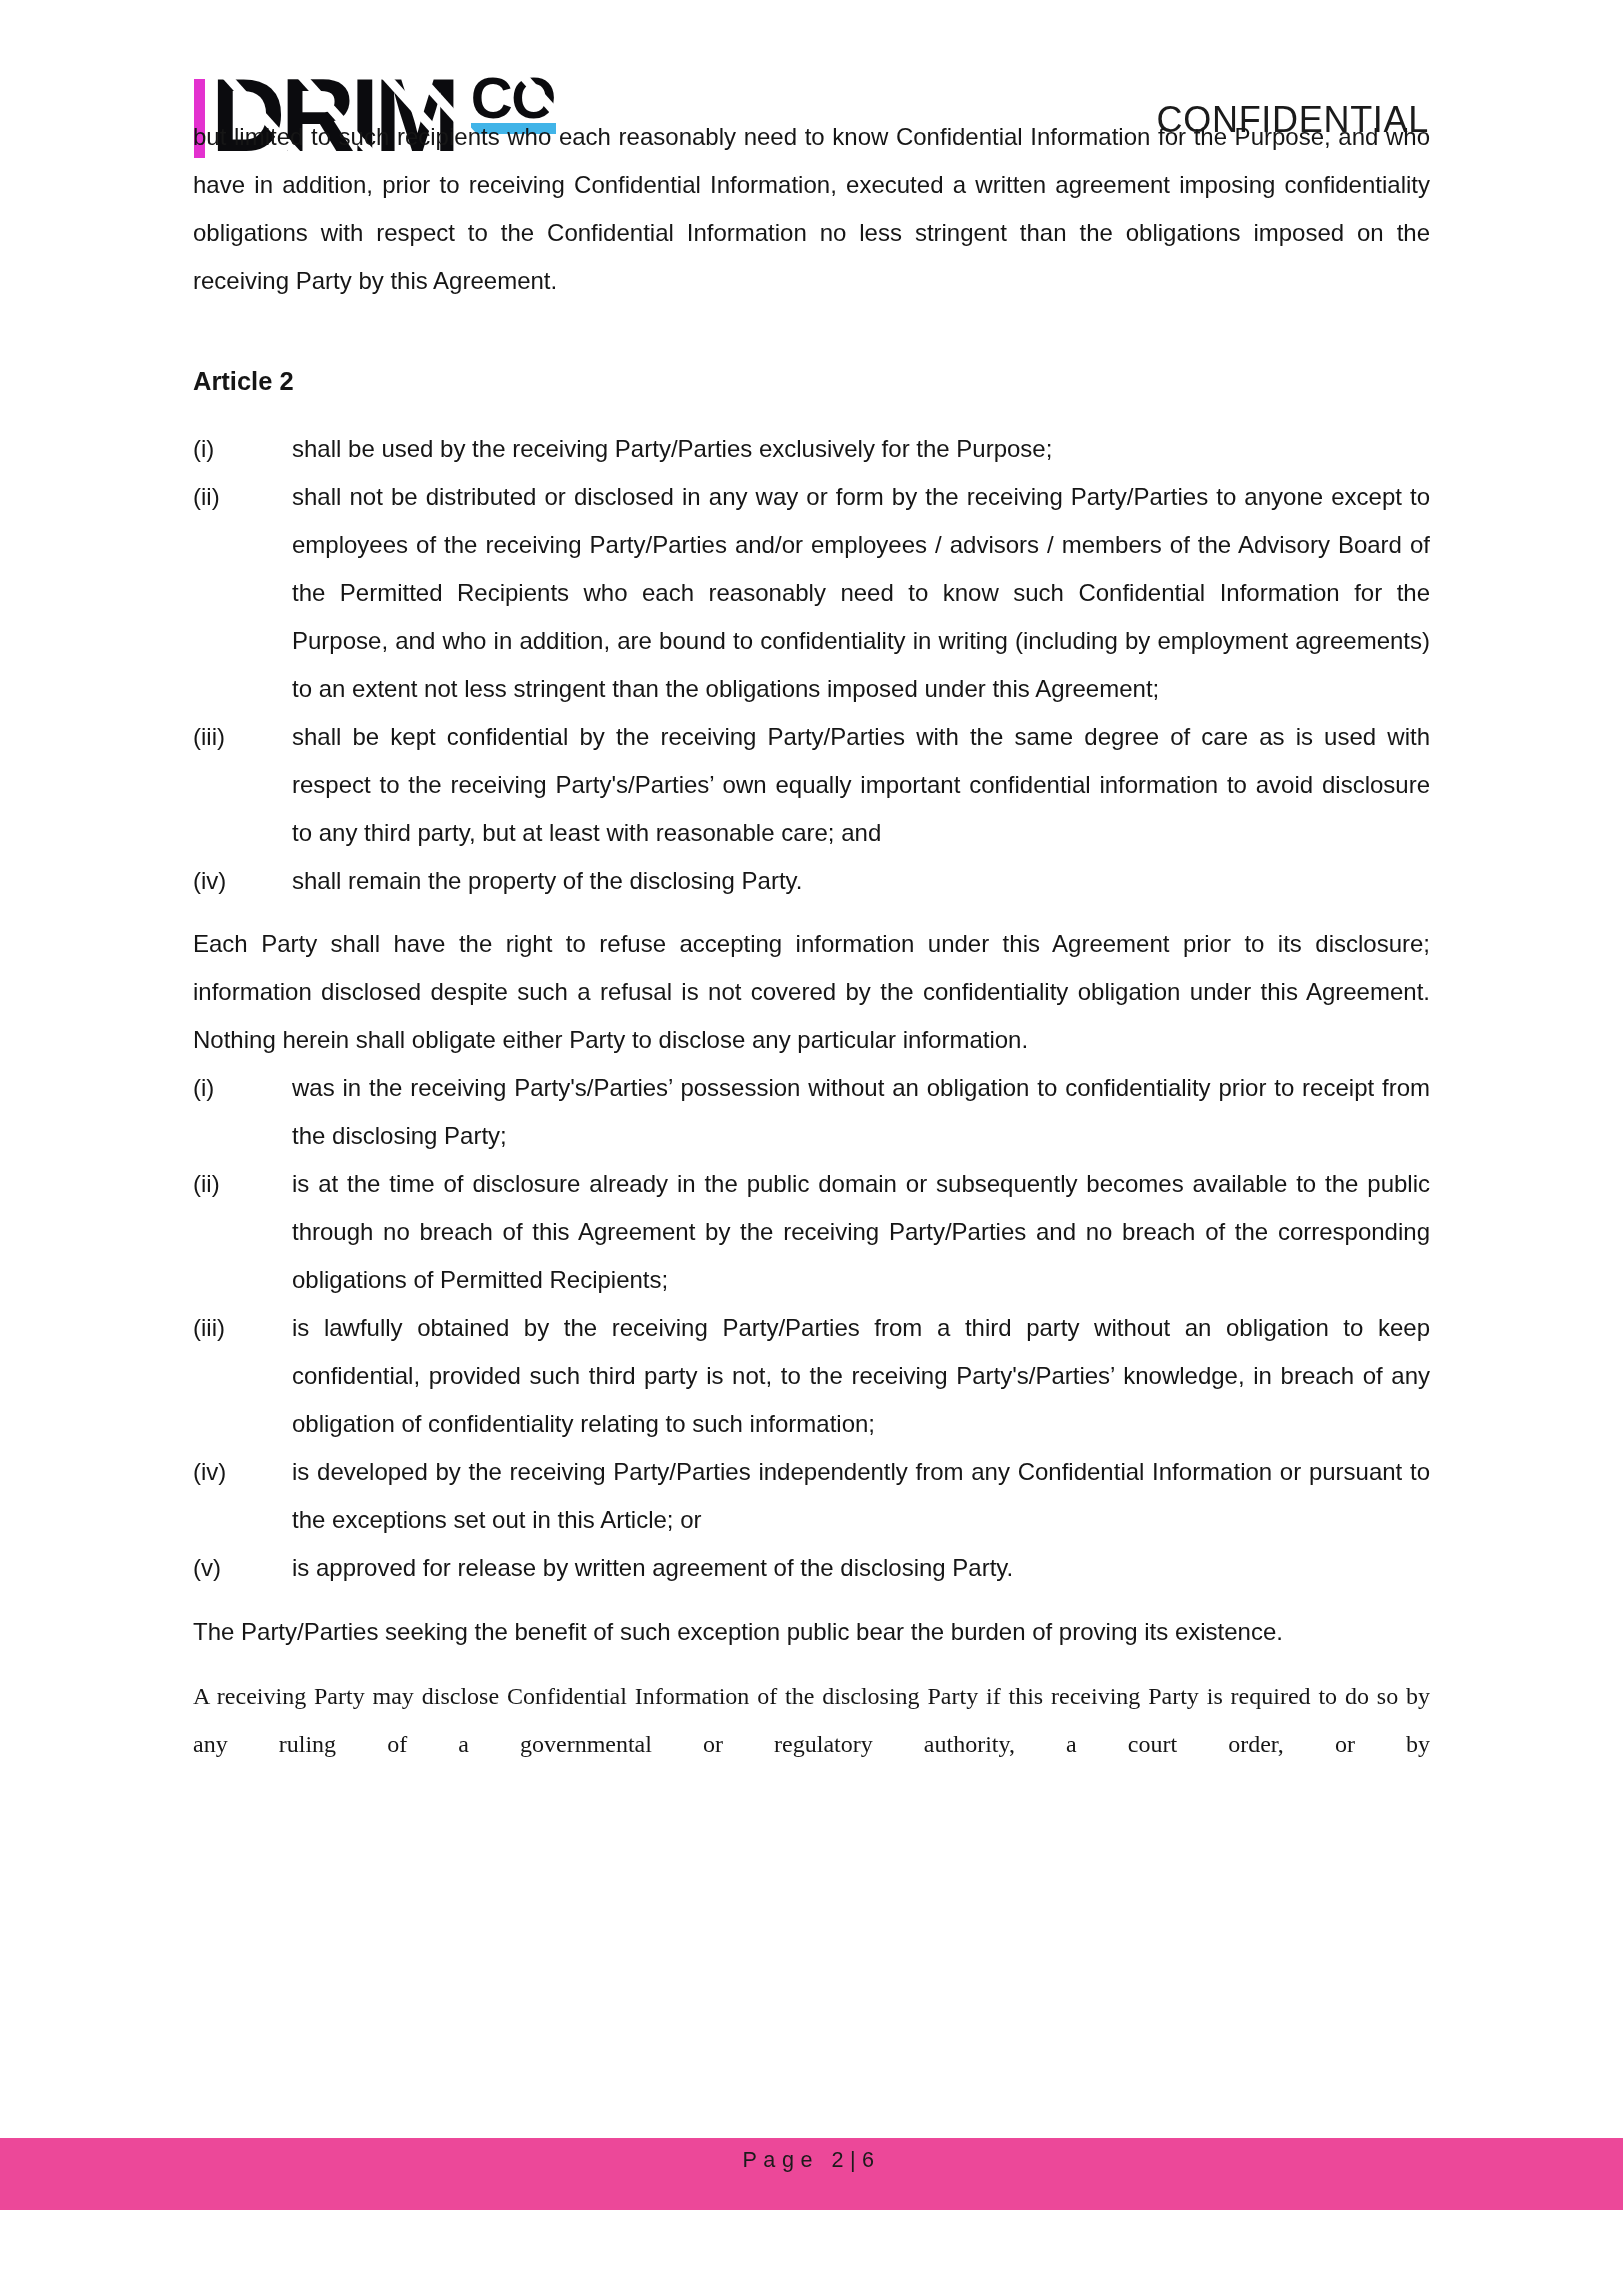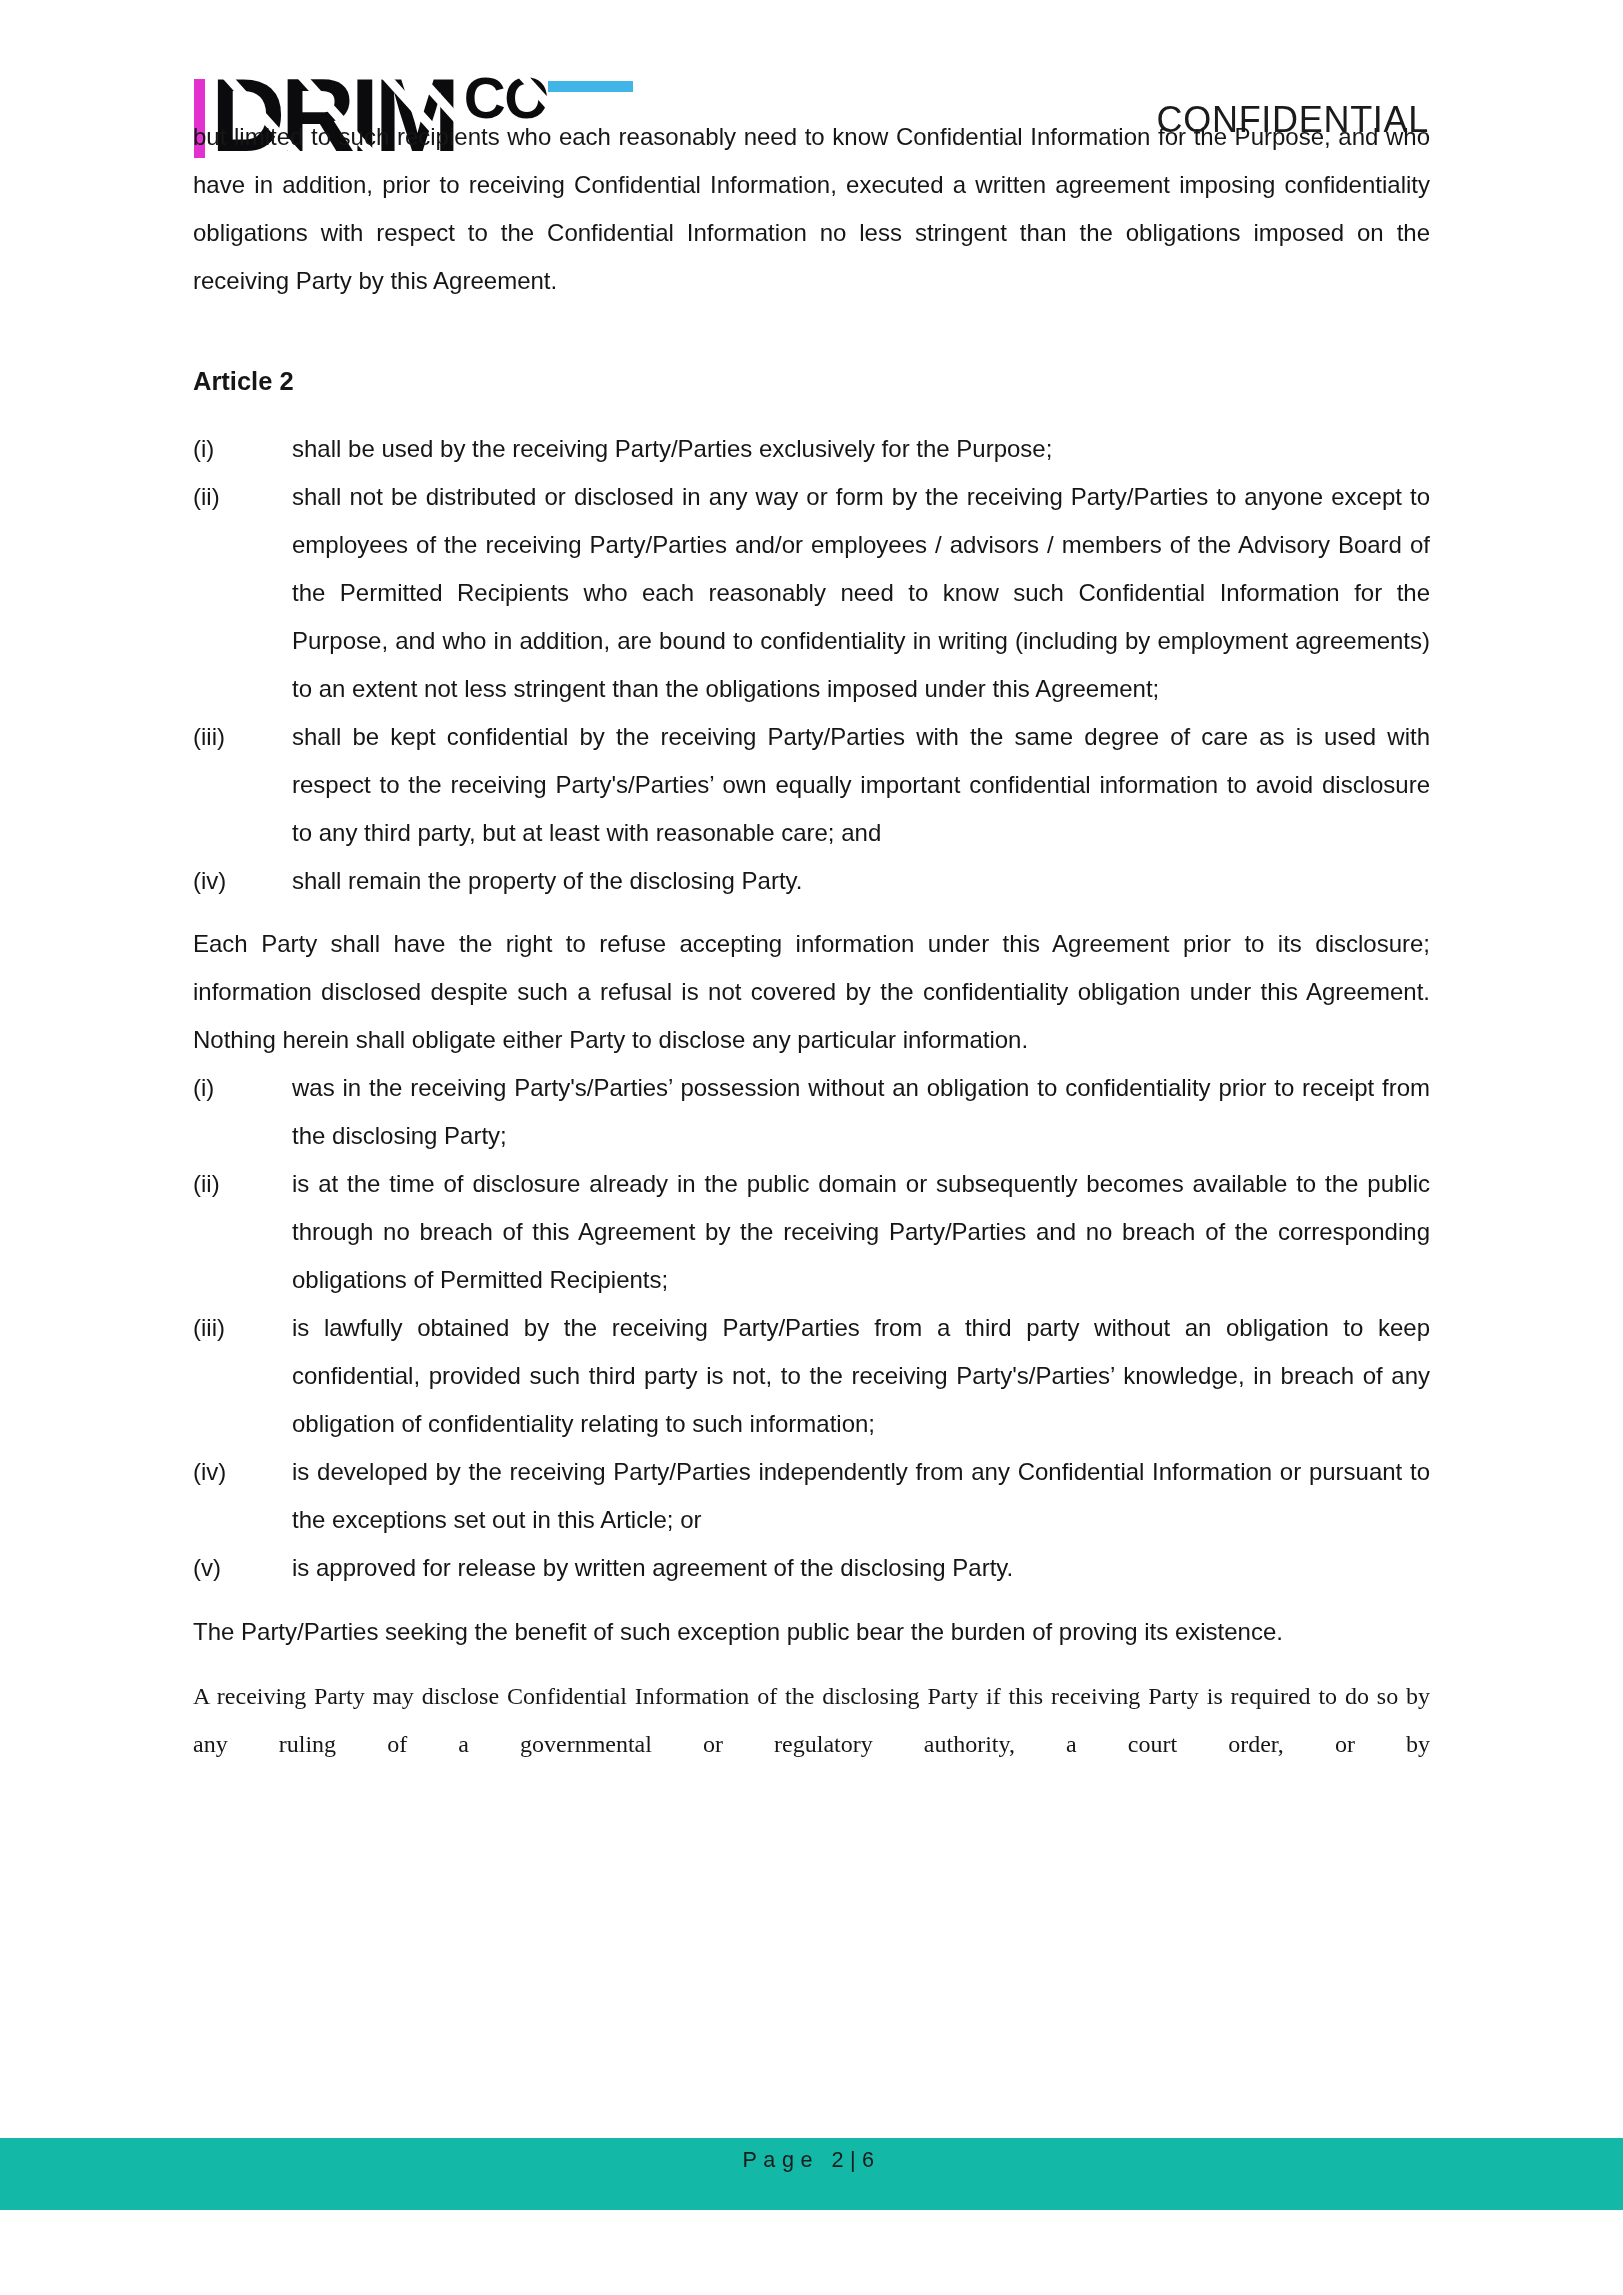--- a/index.html
+++ b/index.html
@@ -28,21 +28,21 @@
     margin-right:5.9px;
   }
   .logo-main { position:relative; display:flex; align-items:flex-start; }
   .logo-drim {
     font-size:103px;
     line-height:79px;
     font-weight:800;
     letter-spacing:-4.6px;
     color:#0b0b0e;
   }
-  .logo-co-wrap { display:inline-flex; flex-direction:row; margin-left:8px; margin-top:1.3px; }
+  .logo-co-wrap { display:inline-flex; flex-direction:column; margin-left:15px; margin-top:1.3px; }
   .logo-co {
     font-size:58px;
     line-height:42px;
     font-weight:800;
     letter-spacing:-1.3px;
     color:#0b0b0e;
   }
   .logo-underline { width:85px; height:10.5px; margin-top:3.9px; }
   .slash {
     position:absolute;
@@ -94,21 +94,21 @@
   .rlist-item .marker { text-align:left; }
   .rlist-item .itext { text-align:justify; }
   .para-after { margin-top:15.7px; }
 
   
   .footer {
     position:absolute;
     left:0; top:2138px;
     width:100%;
     height:72px;
-    background:#14b8a6;
+    background:#ec4899;
     text-align:center;
     padding-top:9.2px;
   }
   .footer span {
     font-size:21.6px;
     letter-spacing:6.5px;
     color:#1b1b1b;
   }
 </style>
 </head>

